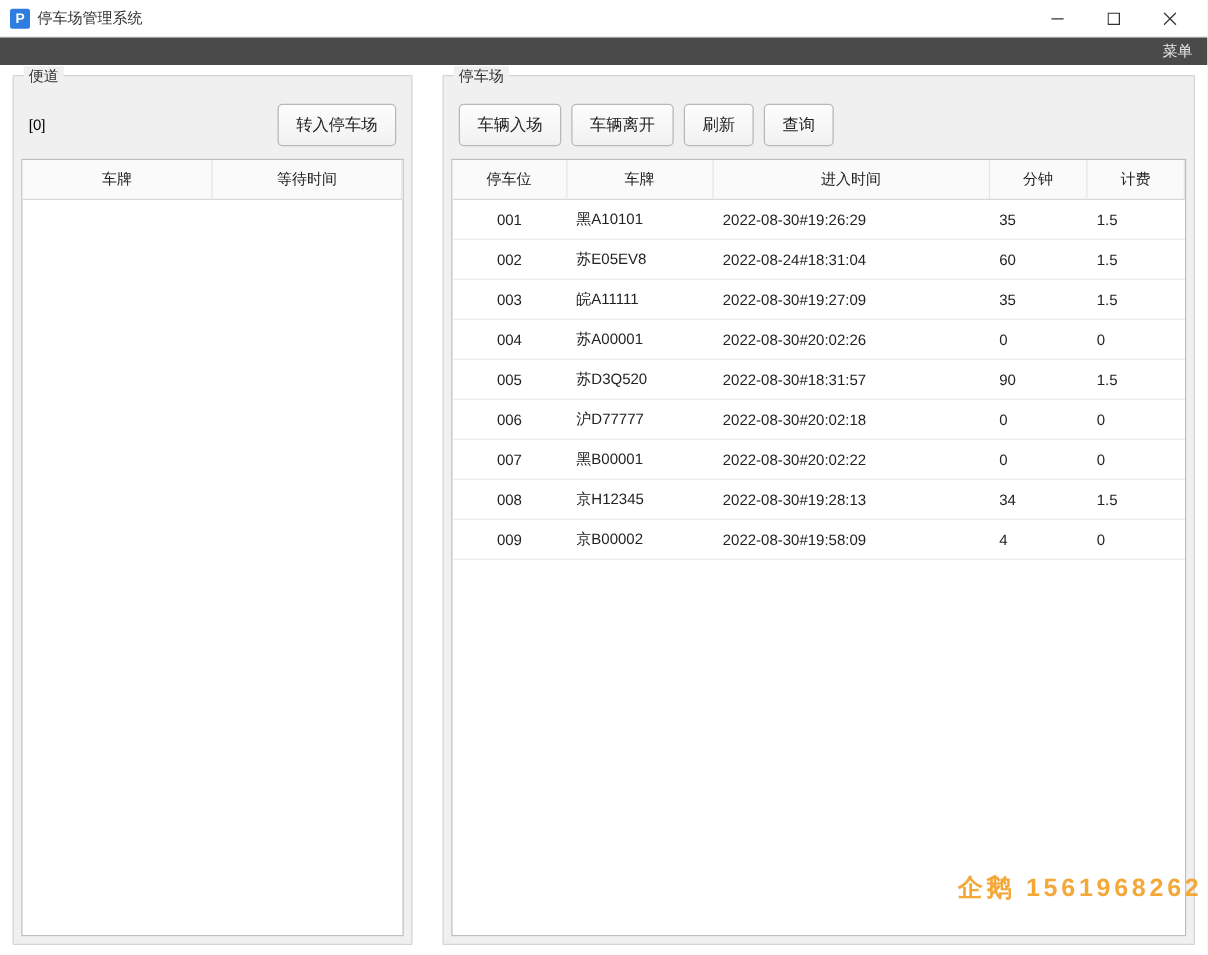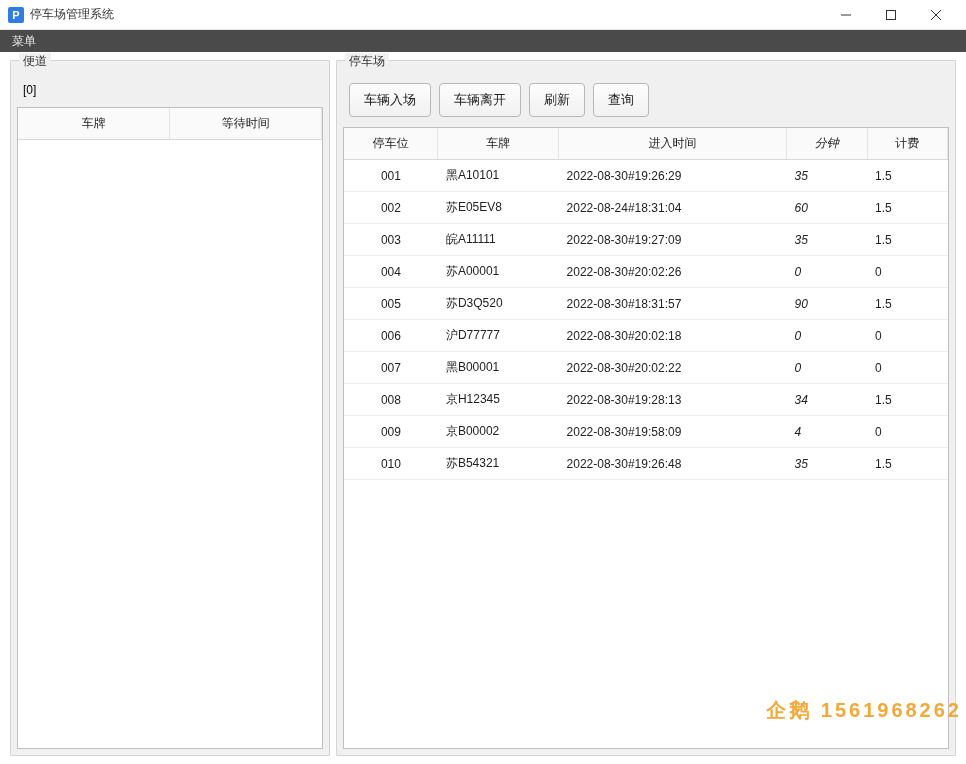--- a/index.html
+++ b/index.html
@@ -44,25 +44,26 @@
     font-family: Arial, sans-serif;
   }
   .win-btn svg { stroke: #333; }
   .menubar {
     height: 22px;
     background: #4a4a4a;
     color: #e8e8e8;
     display: flex;
     align-items: center;
     padding: 0 8px;
+    justify-content: flex-end;
   }
   .menubar-item { padding: 0 4px; }
   .content {
     display: flex;
-    gap: 6px;
+    gap: 24px;
     padding: 8px 10px;
     height: calc(100% - 52px);
   }
   .panel {
     border: 1px solid #d4d4d4;
     border-radius: 1px;
     position: relative;
     padding: 14px 6px 6px 6px;
     background: #f0f0f0;
     display: flex;
@@ -121,21 +122,21 @@
     color: #222;
   }
   tbody td {
     border-bottom: 1px solid #ececec;
     padding: 7px 8px;
     color: #222;
   }
   .col-spot { width: 70px; text-align: center; }
   .col-plate { width: 90px; }
   .col-time { width: 170px; }
-  .col-min { width: 60px; font-style: italic; }
+  .col-min { width: 60px; }
   .col-fee { width: 60px; }
   .lane-table thead th:first-child { width: 50%; }
   .watermark {
     position: absolute;
     right: 4px;
     bottom: 40px;
     font-size: 20px;
     font-weight: bold;
     color: #f4a838;
     letter-spacing: 3px;
@@ -173,20 +174,21 @@
 </div>
 
 <div class="content">
 
   <div class="panel panel-lane">
     <div class="panel-legend">便道</div>
     <div class="panel-toolbar">
       <div class="status">
         <span>[0]</span>
       </div>
+      <button class="btn">转入停车场</button>
     </div>
     <div class="table-wrap">
       <table class="lane-table">
         <thead>
           <tr>
             <th>车牌</th>
             <th>等待时间</th>
           </tr>
         </thead>
         <tbody id="lane-tbody"></tbody>
@@ -270,27 +272,20 @@
               <td class="col-min">34</td>
               <td class="col-fee">1.5</td>
             </tr>
             <tr>
               <td class="col-spot">009</td>
               <td class="col-plate">京B00002</td>
               <td class="col-time">2022-08-30#19:58:09</td>
               <td class="col-min">4</td>
               <td class="col-fee">0</td>
             </tr>
-            <tr>
-              <td class="col-spot">010</td>
-              <td class="col-plate">苏B54321</td>
-              <td class="col-time">2022-08-30#19:26:48</td>
-              <td class="col-min">35</td>
-              <td class="col-fee">1.5</td>
-            </tr>
           </tbody>
       </table>
     </div>
   </div>
 
 </div>
 
 <div class="watermark">企鹅 1561968262</div>
 
 </body></html>

